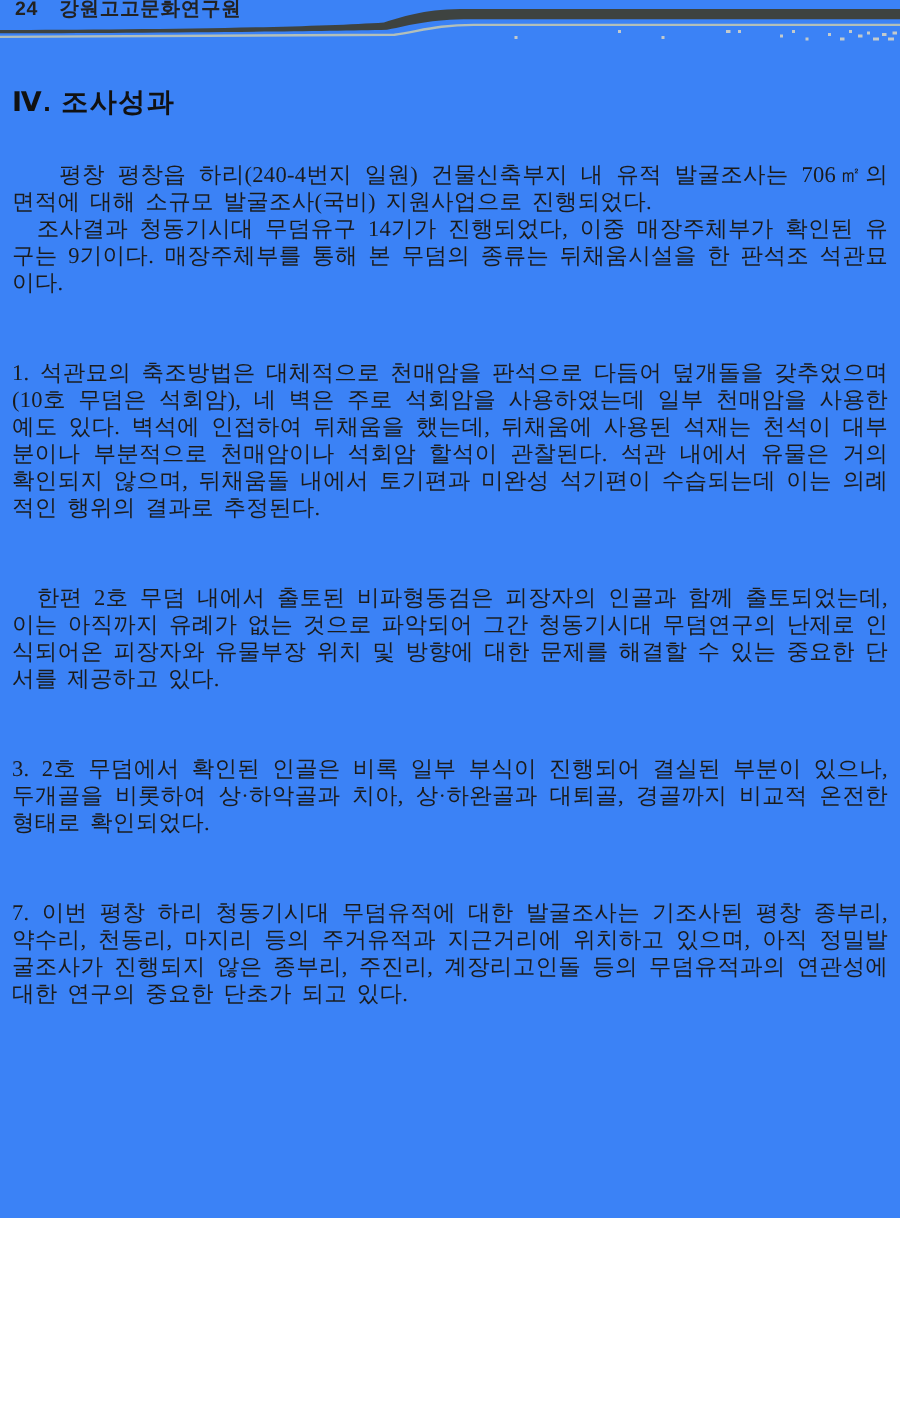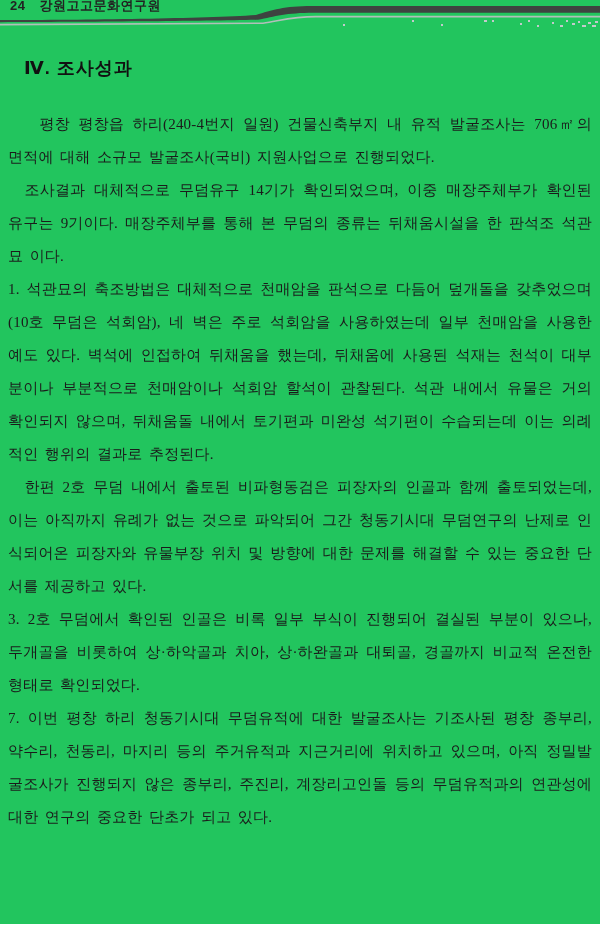--- a/index.html
+++ b/index.html
@@ -1,52 +1,52 @@
 <!DOCTYPE html>
 <html><head>
 <meta charset="utf-8">
 <style>
   * { margin:0; padding:0; box-sizing:border-box; }
   html,body { background:#ffffff; }
   .page {
     position:relative;
-    width:600px; height:924px;
-    background:#22c55e;
+    width:600px; height:812px;
+    background:#3b82f6;
     overflow:hidden;
     font-family:"Liberation Serif","DejaVu Serif",serif;
     color:#1b1b1b;
   }
   
   .header { position:relative; height:32px; }
   .header-text {
     position:absolute; top:-3px; left:10px;
     font-family:"Liberation Sans","DejaVu Sans",sans-serif;
     font-weight:700; font-size:13px; letter-spacing:0.5px;
     color:#222; white-space:nowrap;
   }
   .header-text .pagenum { margin-right:14px; }
   .header-rule { position:absolute; top:0; left:0; display:block; }
   
   .doc-title {
-    margin:24px 0 0 24px;
+    margin:24px 0 0 8px;
     font-family:"Liberation Sans","DejaVu Sans",sans-serif;
     font-weight:700; font-size:18px; letter-spacing:1px;
     color:#111;
   }
   
   .doc-body { margin:28px 8px 0 8px; }
   .doc-body p {
-    font-size:15px; line-height:33px;
+    font-size:15px; line-height:18px;
     text-align:justify;
     word-spacing:2.5px; letter-spacing:0.2px;
     color:#1b1b1b;
   }
   .indent-1 { text-indent:1.1em; }
   .indent-2 { text-indent:2.1em; }
-  section { }
+  section { margin-top:42px; }
   section.first { margin-top:0; }
 </style>
 </head>
 <body>
 
 <div class="page">
 
   <div class="header">
     <svg class="header-rule" width="600" height="32" viewBox="0 0 600 32" aria-hidden="true">
 
@@ -79,21 +79,21 @@
       <span class="pagenum">24</span><span>강원고고문화연구원</span>
     </div>
   </div>
 
   <h1 class="doc-title">Ⅳ. 조사성과</h1>
 
   <main class="doc-body">
 
     <section class="first">
       <p class="indent-2">평창 평창읍 하리(240-4번지 일원) 건물신축부지 내 유적 발굴조사는 706㎡의 면적에 대해 소규모 발굴조사(국비) 지원사업으로 진행되었다.</p>
-      <p class="indent-1">조사결과 대체적으로 무덤유구 14기가 확인되었으며, 이중 매장주체부가 확인된 유구는 9기이다. 매장주체부를 통해 본 무덤의 종류는 뒤채움시설을 한 판석조 석관묘 이다.</p>
+      <p class="indent-1">조사결과 청동기시대 무덤유구 14기가 진행되었다, 이중 매장주체부가 확인된 유구는 9기이다. 매장주체부를 통해 본 무덤의 종류는 뒤채움시설을 한 판석조 석관묘 이다.</p>
     </section>
 
     <section>
       <p>1. 석관묘의 축조방법은 대체적으로 천매암을 판석으로 다듬어 덮개돌을 갖추었으며(10호 무덤은 석회암), 네 벽은 주로 석회암을 사용하였는데 일부 천매암을 사용한 예도 있다. 벽석에 인접하여 뒤채움을 했는데, 뒤채움에 사용된 석재는 천석이 대부분이나 부분적으로 천매암이나 석회암 할석이 관찰된다. 석관 내에서 유물은 거의 확인되지 않으며, 뒤채움돌 내에서 토기편과 미완성 석기편이 수습되는데 이는 의례적인 행위의 결과로 추정된다.</p>
     </section>
 
     <section>
       <p class="indent-1">한편 2호 무덤 내에서 출토된 비파형동검은 피장자의 인골과 함께 출토되었는데, 이는 아직까지 유례가 없는 것으로 파악되어 그간 청동기시대 무덤연구의 난제로 인식되어온 피장자와 유물부장 위치 및 방향에 대한 문제를 해결할 수 있는 중요한 단서를 제공하고 있다.</p>
     </section>
 

